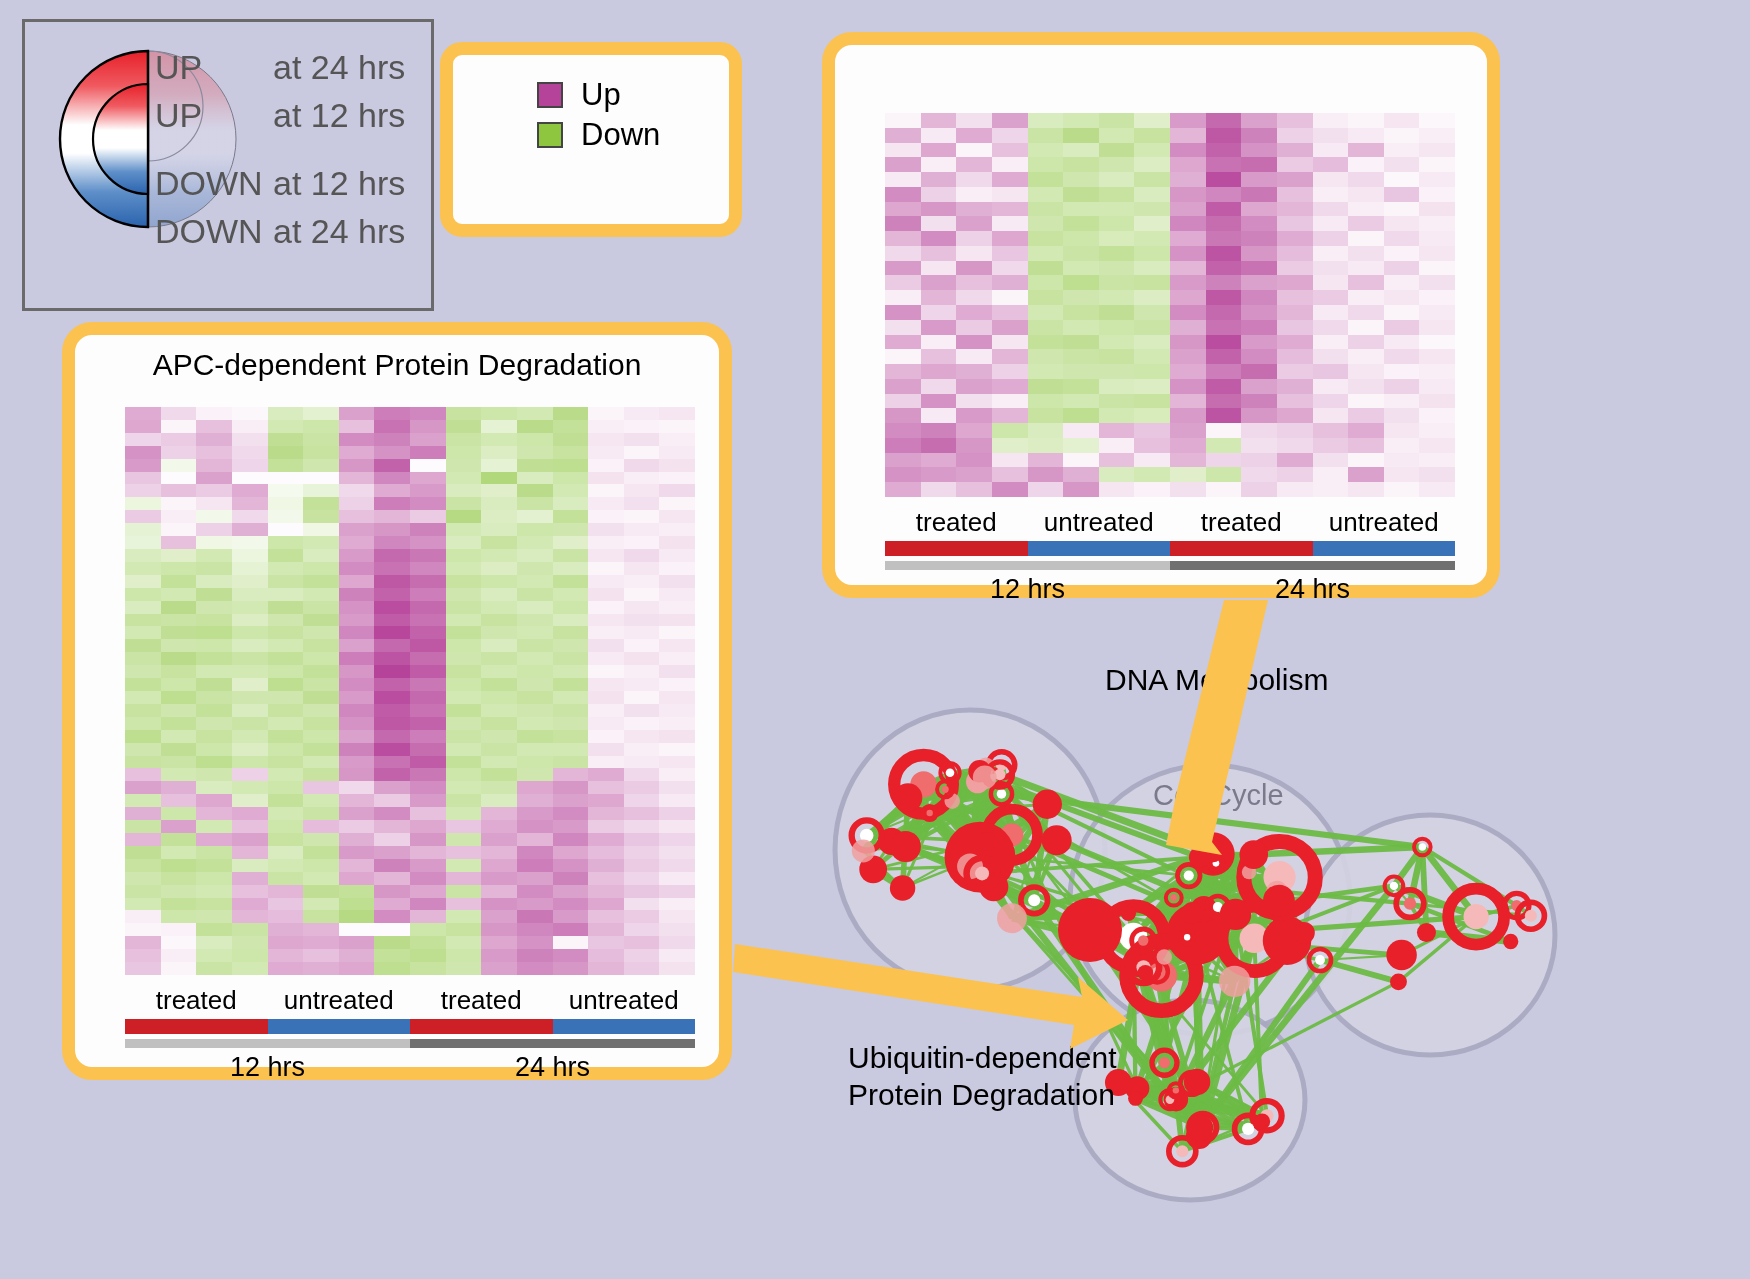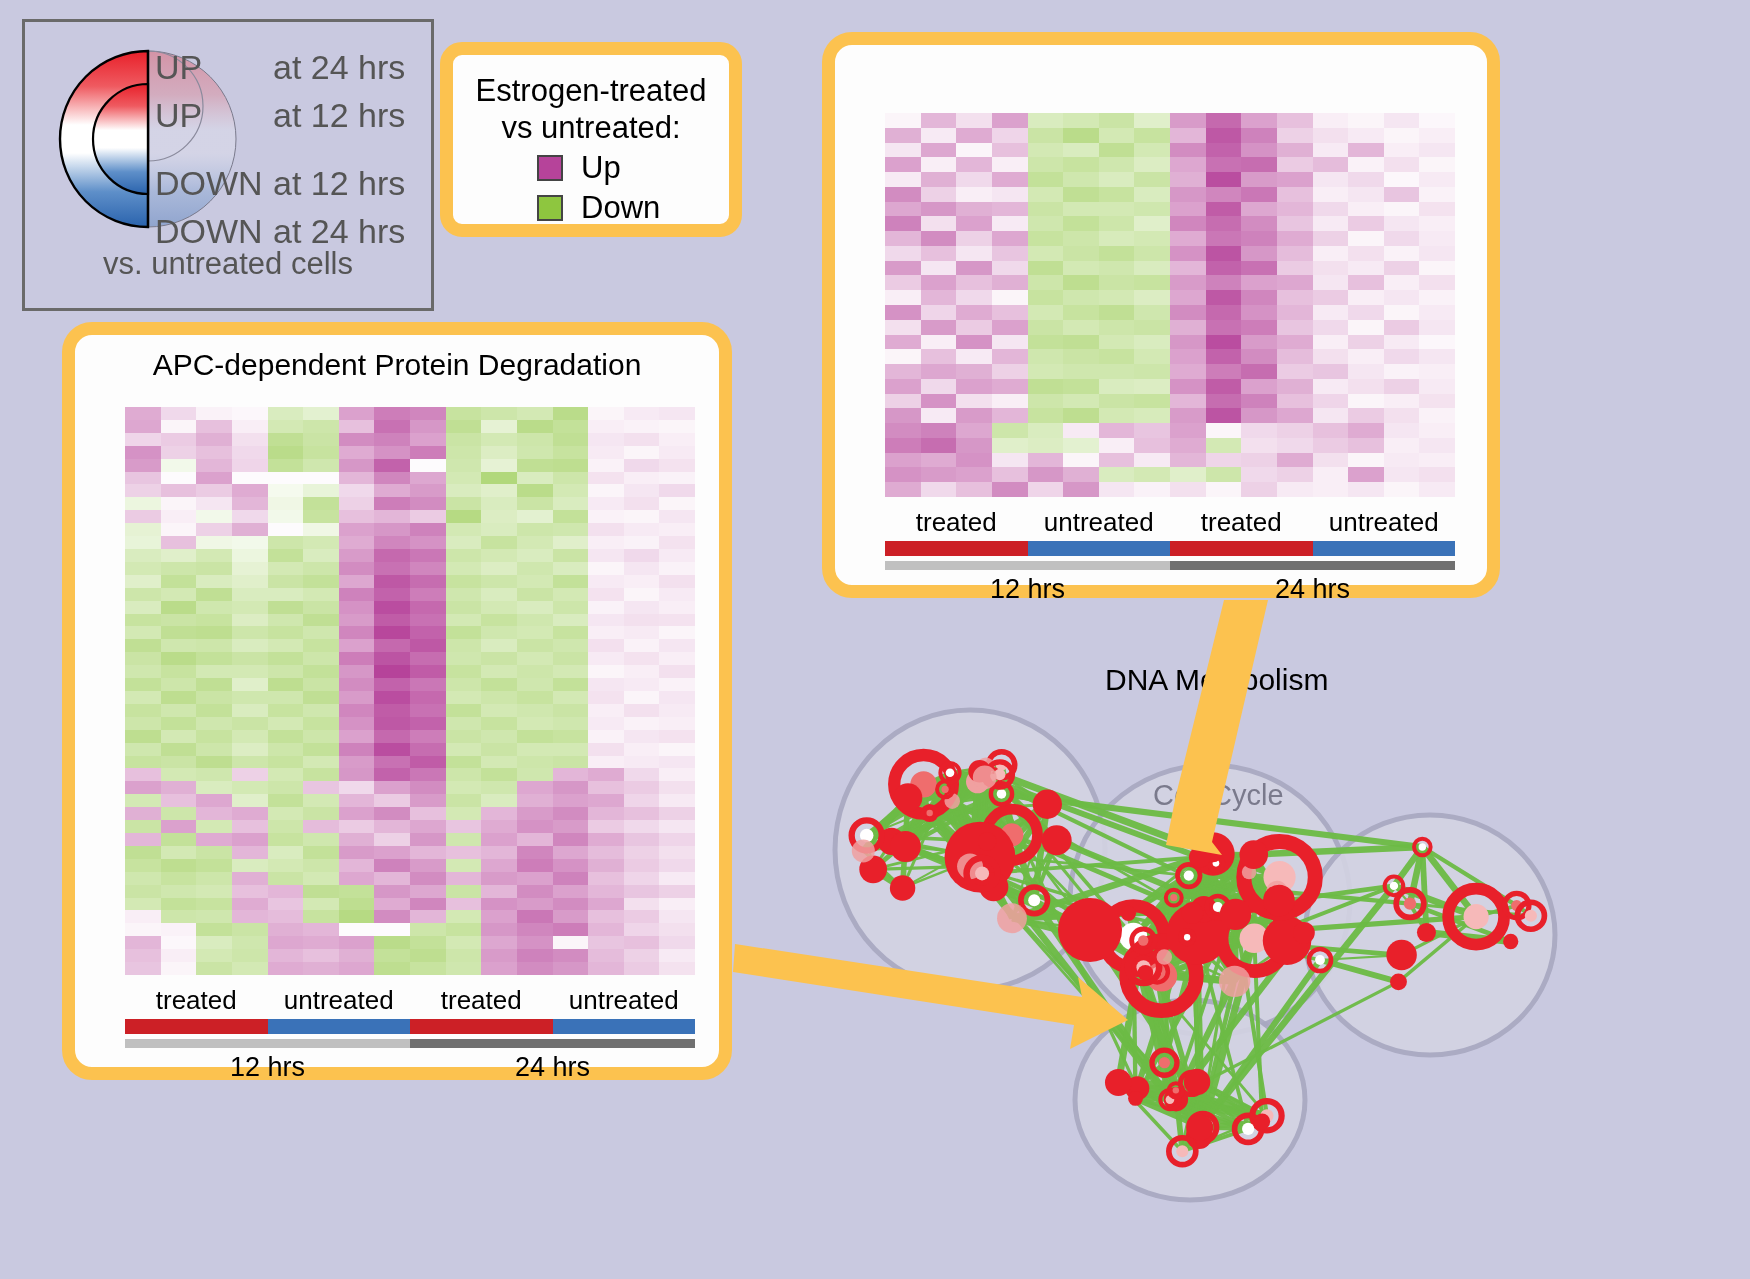--- a/index.html
+++ b/index.html
@@ -120,30 +120,25 @@
       <span class="key-dir">DOWN</span>
       <span class="key-time">at 12 hrs</span>
     </div>
     <div class="key-row">
       <span class="key-dir">DOWN</span>
       <span class="key-time">at 24 hrs</span>
     </div>
   </div>
 
   <div id="key-footer">
-    <div>vs. untreated cells</div>
   </div>
 </div>
 
 <div class="panel" id="legend-panel">
   <div id="legend-inner">
-    <div id="legend-title">
-      <div>Estrogen-treated</div>
-      <div>vs untreated:</div>
-    </div>
     <div class="legend-entry">
       <span class="sw" id="sw-up" style="background: rgb(182, 67, 154);"></span>
       <span class="legend-label">Up</span>
     </div>
     <div class="legend-entry">
       <span class="sw" id="sw-down" style="background: rgb(142, 198, 63);"></span>
       <span class="legend-label">Down</span>
     </div>
   </div>
 </div>
@@ -1898,20 +1893,22 @@
       <circle cx="374.44731121009625" cy="462.70787155541814" r="5.640717209545298" fill="#ef6d6d"></circle>
       <circle cx="385.85370024509734" cy="490.3742624697856" r="7.121885210332407" fill="none" stroke="#e8202a" stroke-width="4"></circle>
       <circle cx="385.85370024509734" cy="490.3742624697856" r="3.2048483446495832" fill="#ef6d6d"></circle>
       <circle cx="472.1123488136619" cy="521.5142885586464" r="8.054495454325572" fill="#e8202a" opacity="1"></circle>
       <circle cx="300" cy="330" r="32" fill="#e8202a" opacity="1"></circle>
       <circle cx="530" cy="360" r="11" fill="none" stroke="#e8202a" stroke-width="4.62"></circle>
       <circle cx="530" cy="360" r="4.95" fill="#ffffff"></circle>
     </svg>
   <div class="net-label" id="label-dna">DNA Metabolism</div>
   <div class="net-label" id="label-cc">Cell Cycle</div>
+  <div class="net-label" id="label-ub">Ubiquitin-dependent
+Protein Degradation</div>
 </div>
 
 <svg id="connectors" width="1750" height="1279" style="position:absolute;left:0;top:0;pointer-events:none">
   <g fill="#fcc24f">
 
     <polygon points="1224,600 1268,600 1212,842 1222,855 1166,845 1176,795"></polygon>
 
     <polygon points="735,944 1082,997 1078,977 1128,1020 1070,1049 1074,1025 733,972"></polygon>
   </g>
 </svg>

